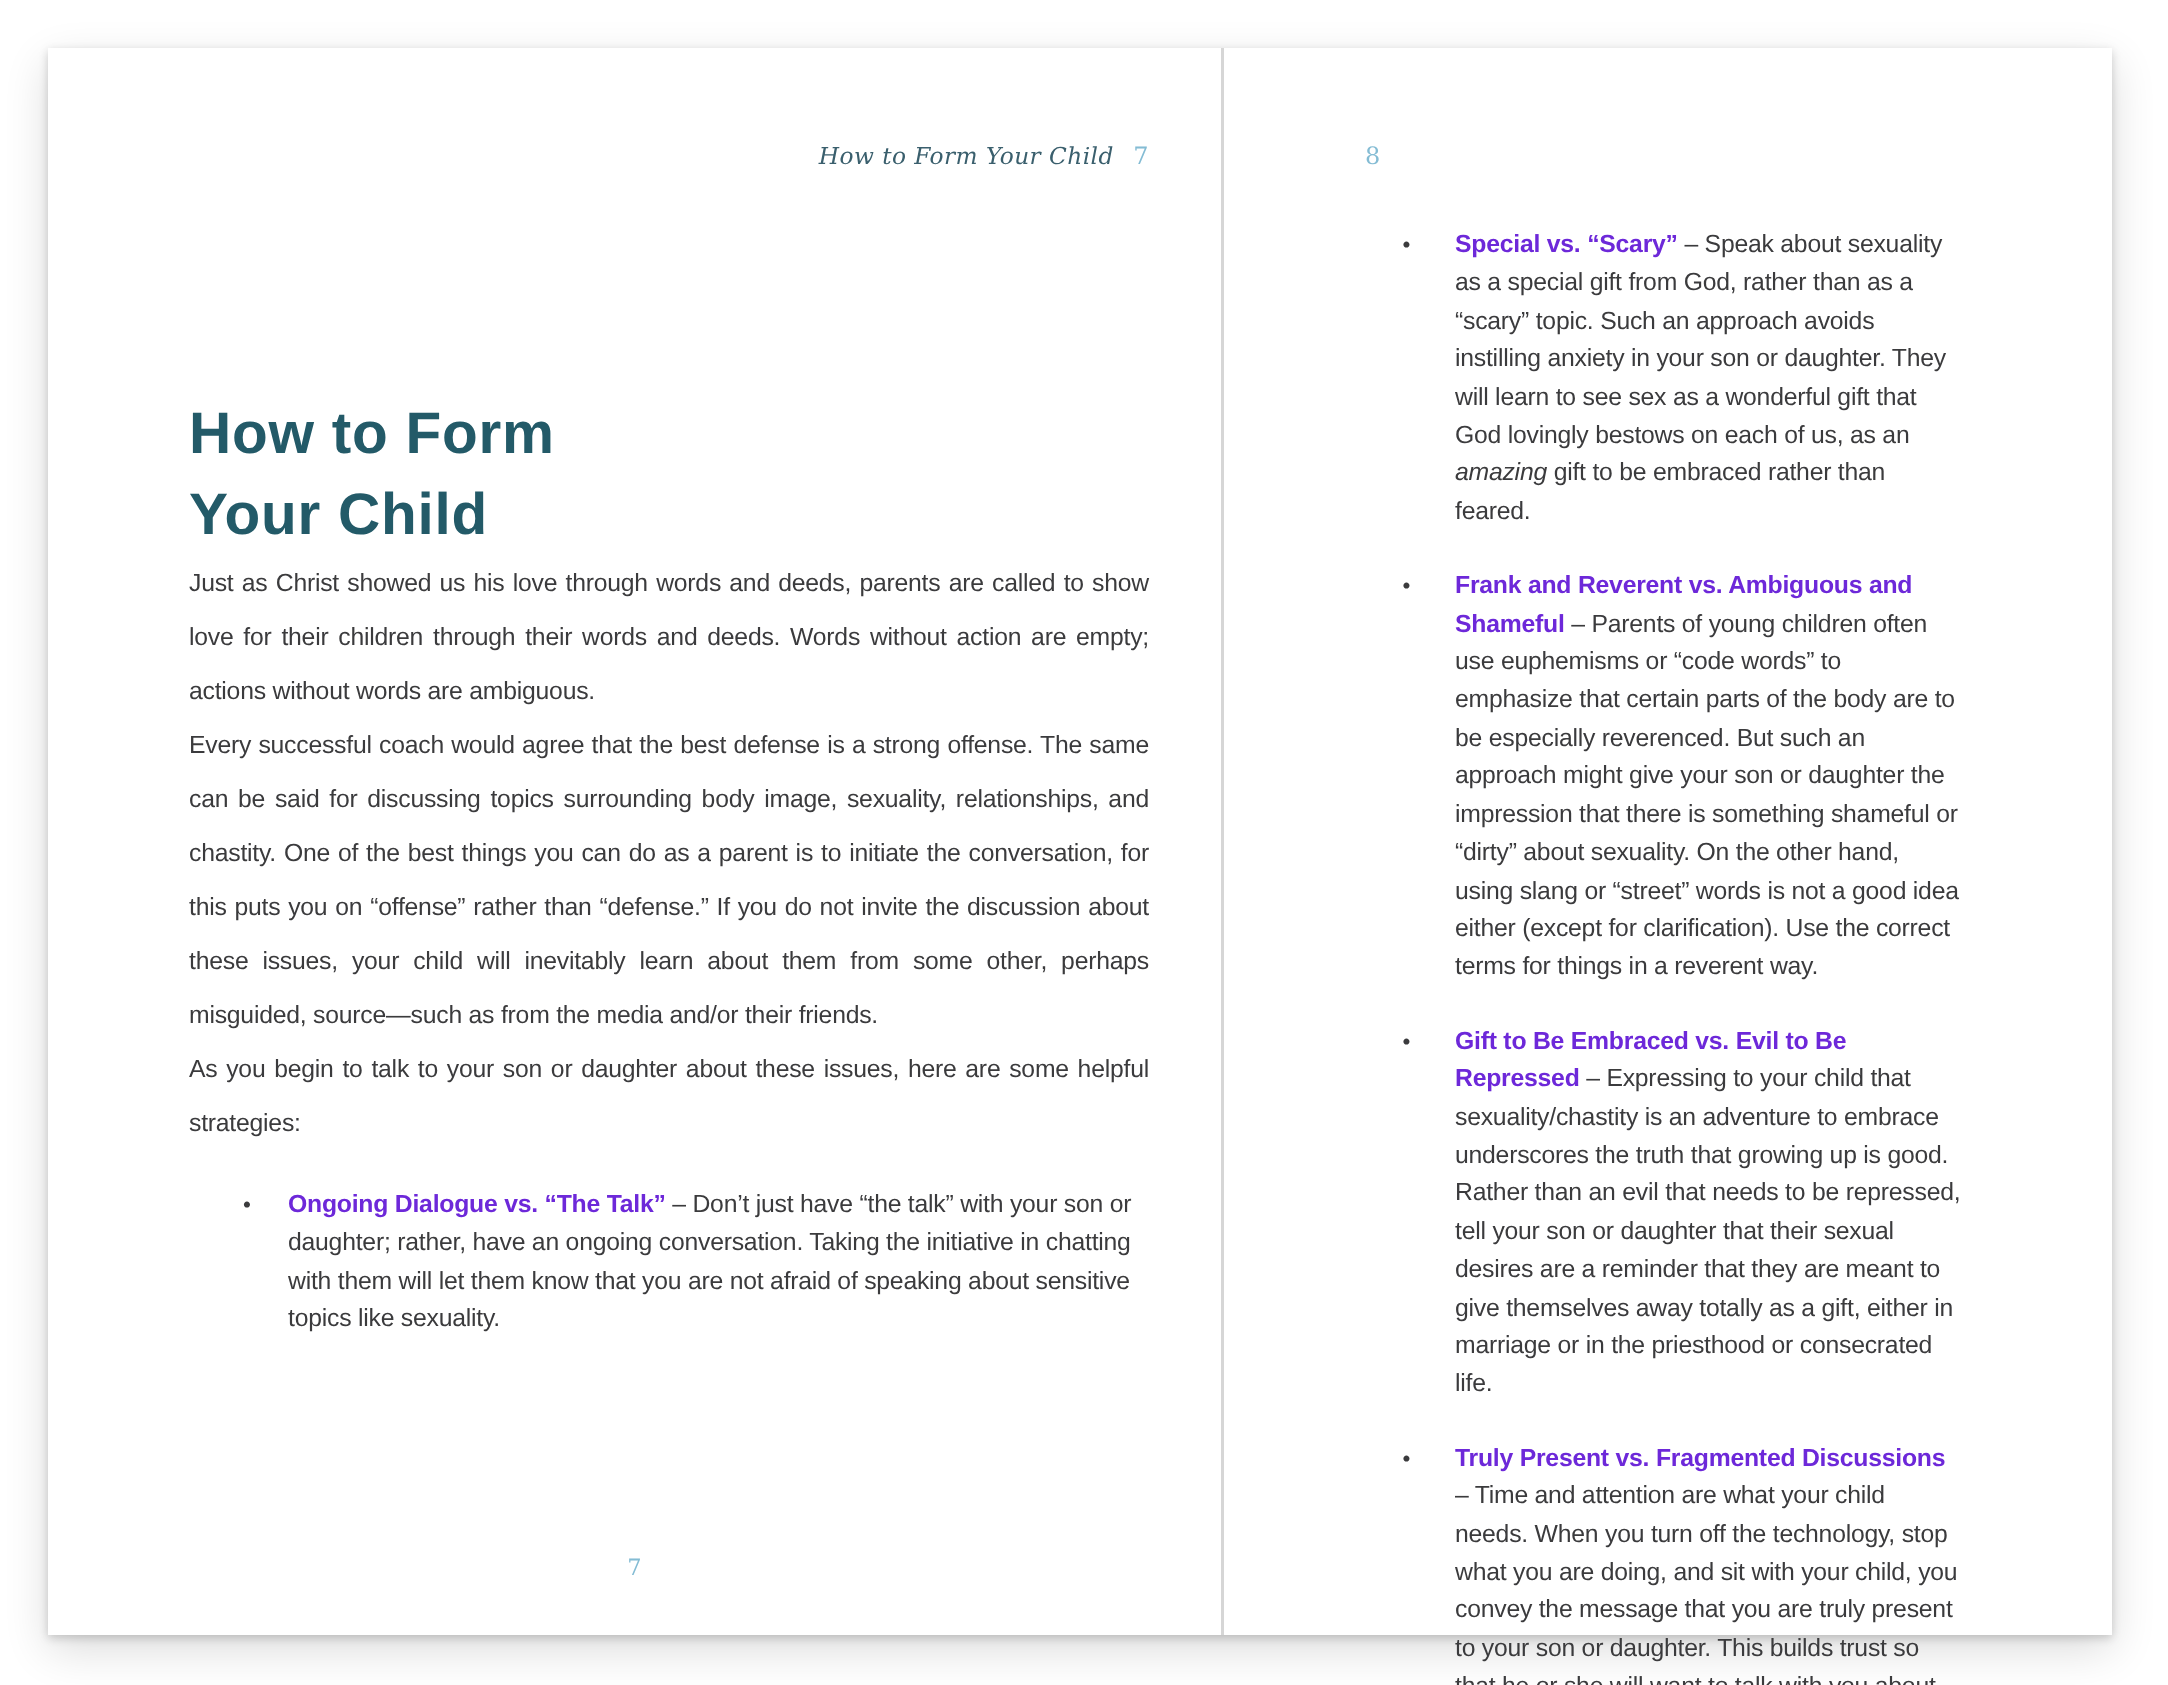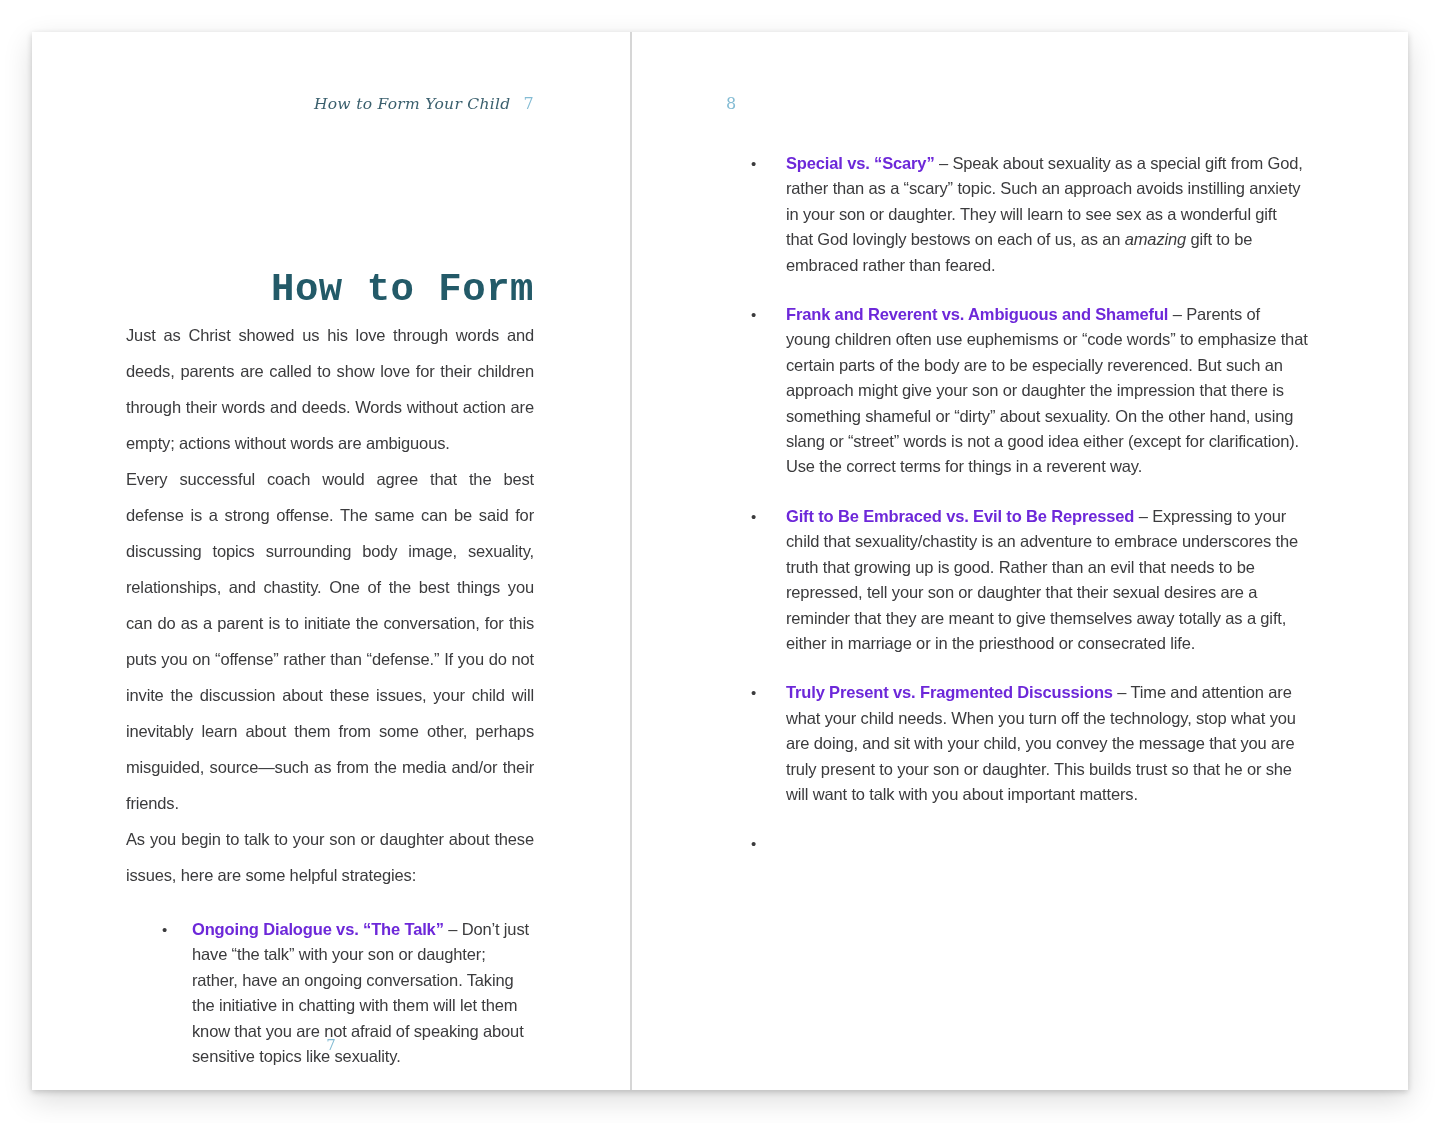--- a/index.html
+++ b/index.html
@@ -20,22 +20,22 @@
     background: #ffffff;
     box-shadow: 0 2px 6px rgba(0,0,0,0.18), 0 10px 28px rgba(0,0,0,0.14);
     display: flex;
   }
   .page {
     position: relative;
     box-sizing: border-box;
     background: #ffffff;
   }
   .page-left {
-    width: 598px;
-    padding: 62px 96px 0 94px;
+    width: 782px;
+    padding: 62px 48px 0 94px;
   }
   .divider {
     width: 2px;
     background: #d6d6d6;
     flex: 0 0 2px;
   }
   .page-right {
     flex: 1;
     padding: 62px 100px 0 94px;
   }
@@ -51,22 +51,22 @@
   }
   .running-header.align-right { justify-content: flex-end; }
   .running-header.align-left  { justify-content: flex-start; }
   .rh-num {
     font-style: normal;
     font-size: 16px;
     color: var(--c-pagenum-blue, #84bcd4);
   }
   .chapter-title {
     margin: 150px 0 0 0;
-    text-align: right;
-    font-family: Liberation Mono, monospace;
+    text-align: left;
+    font-family: Liberation Sans, sans-serif;
     font-weight: bold;
     font-size: 39px;
     line-height: 54px;
     letter-spacing: 0.5px;
     color: var(--c-title-teal, #235a68);
   }
   p.body {
     margin: 0;
     font-size: 16.5px;
     line-height: 36px;
@@ -120,21 +120,21 @@
 <body>
 
 <div class="spread">
 
   <div class="page page-left">
     <div class="running-header align-right">
       <span class="rh-title">How to Form Your Child</span>
       <span class="rh-num">7</span>
     </div>
 
-    <h1 class="chapter-title"><span>How to Form</span><br></h1>
+    <h1 class="chapter-title"><span>How to Form</span><br><span>Your Child</span></h1>
 
     <p class="body justify intro">Just as Christ showed us his love through words and deeds, parents are called to show love for their children through their words and deeds. Words without action are empty; actions without words are ambiguous.</p>
 
 
     <p class="body justify after-heading">Every successful coach would agree that the best defense is a strong offense. The same can be said for discussing topics surrounding body image, sexuality, relationships, and chastity. One of the best things you can do as a parent is to initiate the conversation, for this puts you on “offense” rather than “defense.” If you do not invite the discussion about these issues, your child will inevitably learn about them from some other, perhaps misguided, source—such as from the media and/or their friends.</p>
 
     <p class="body justify para-gap">As you begin to talk to your son or daughter about these issues, here are some helpful strategies:</p>
 
     <div class="bullet-item">
       <span class="bullet-marker">•</span>

